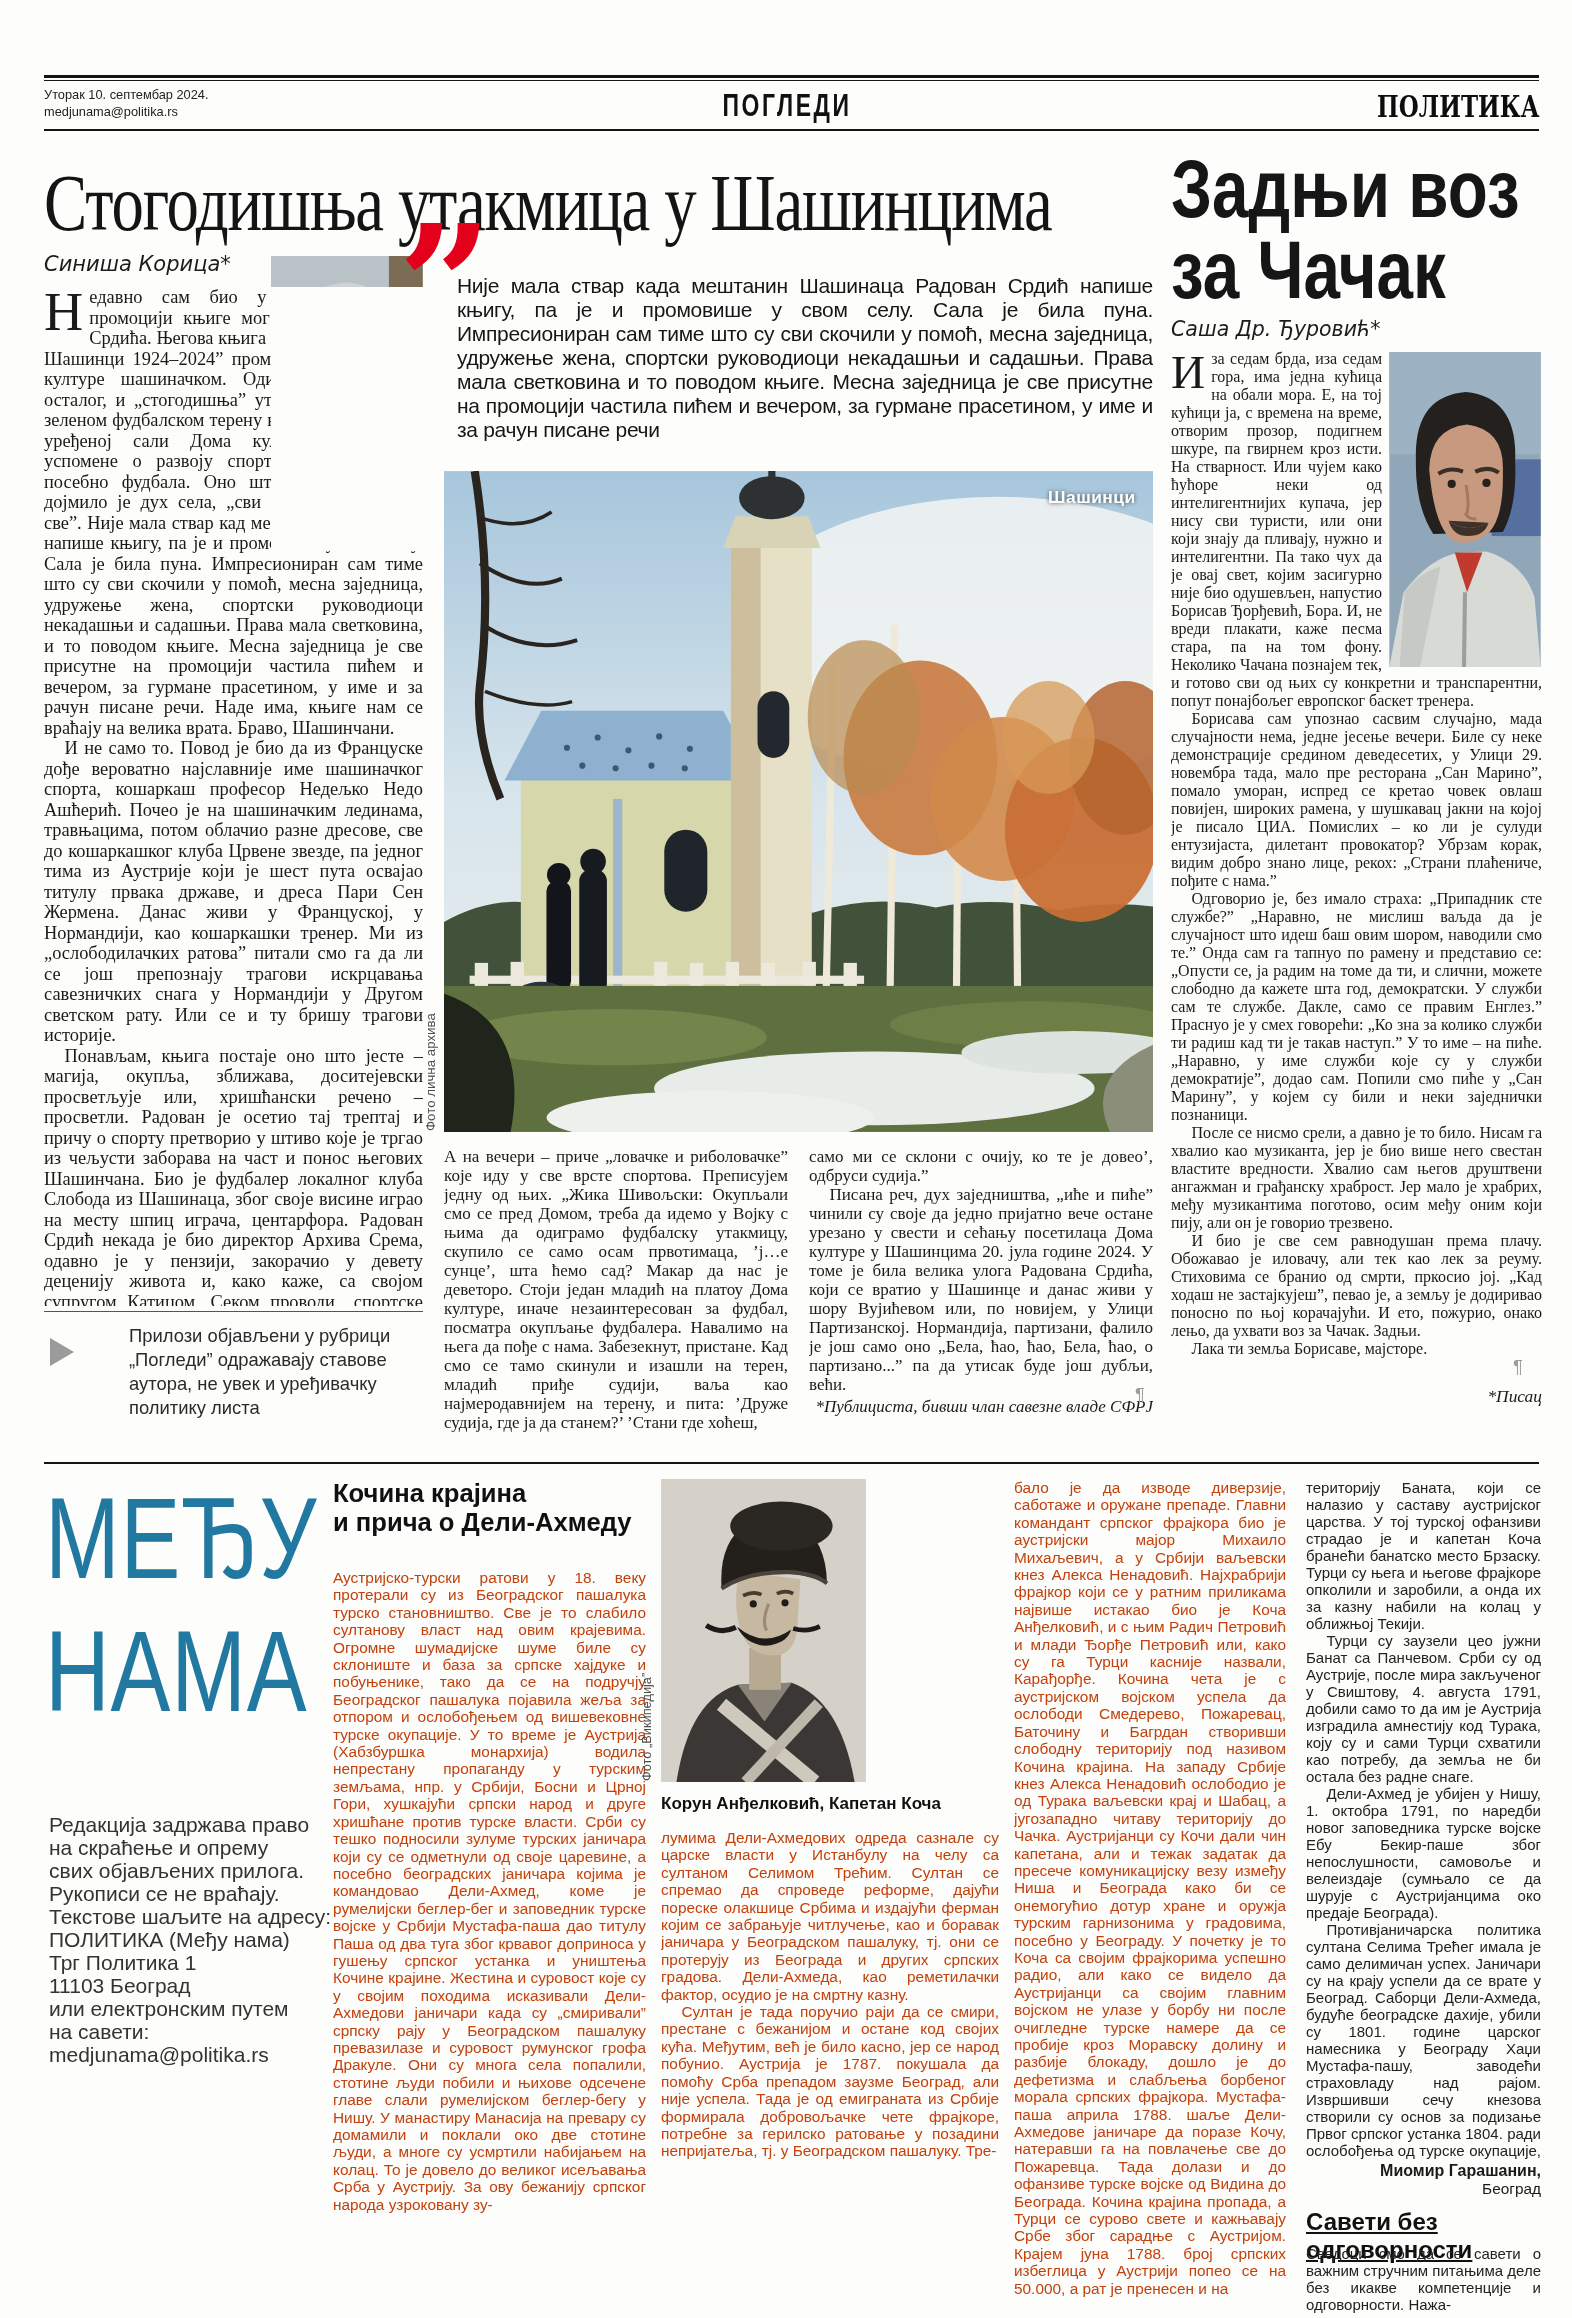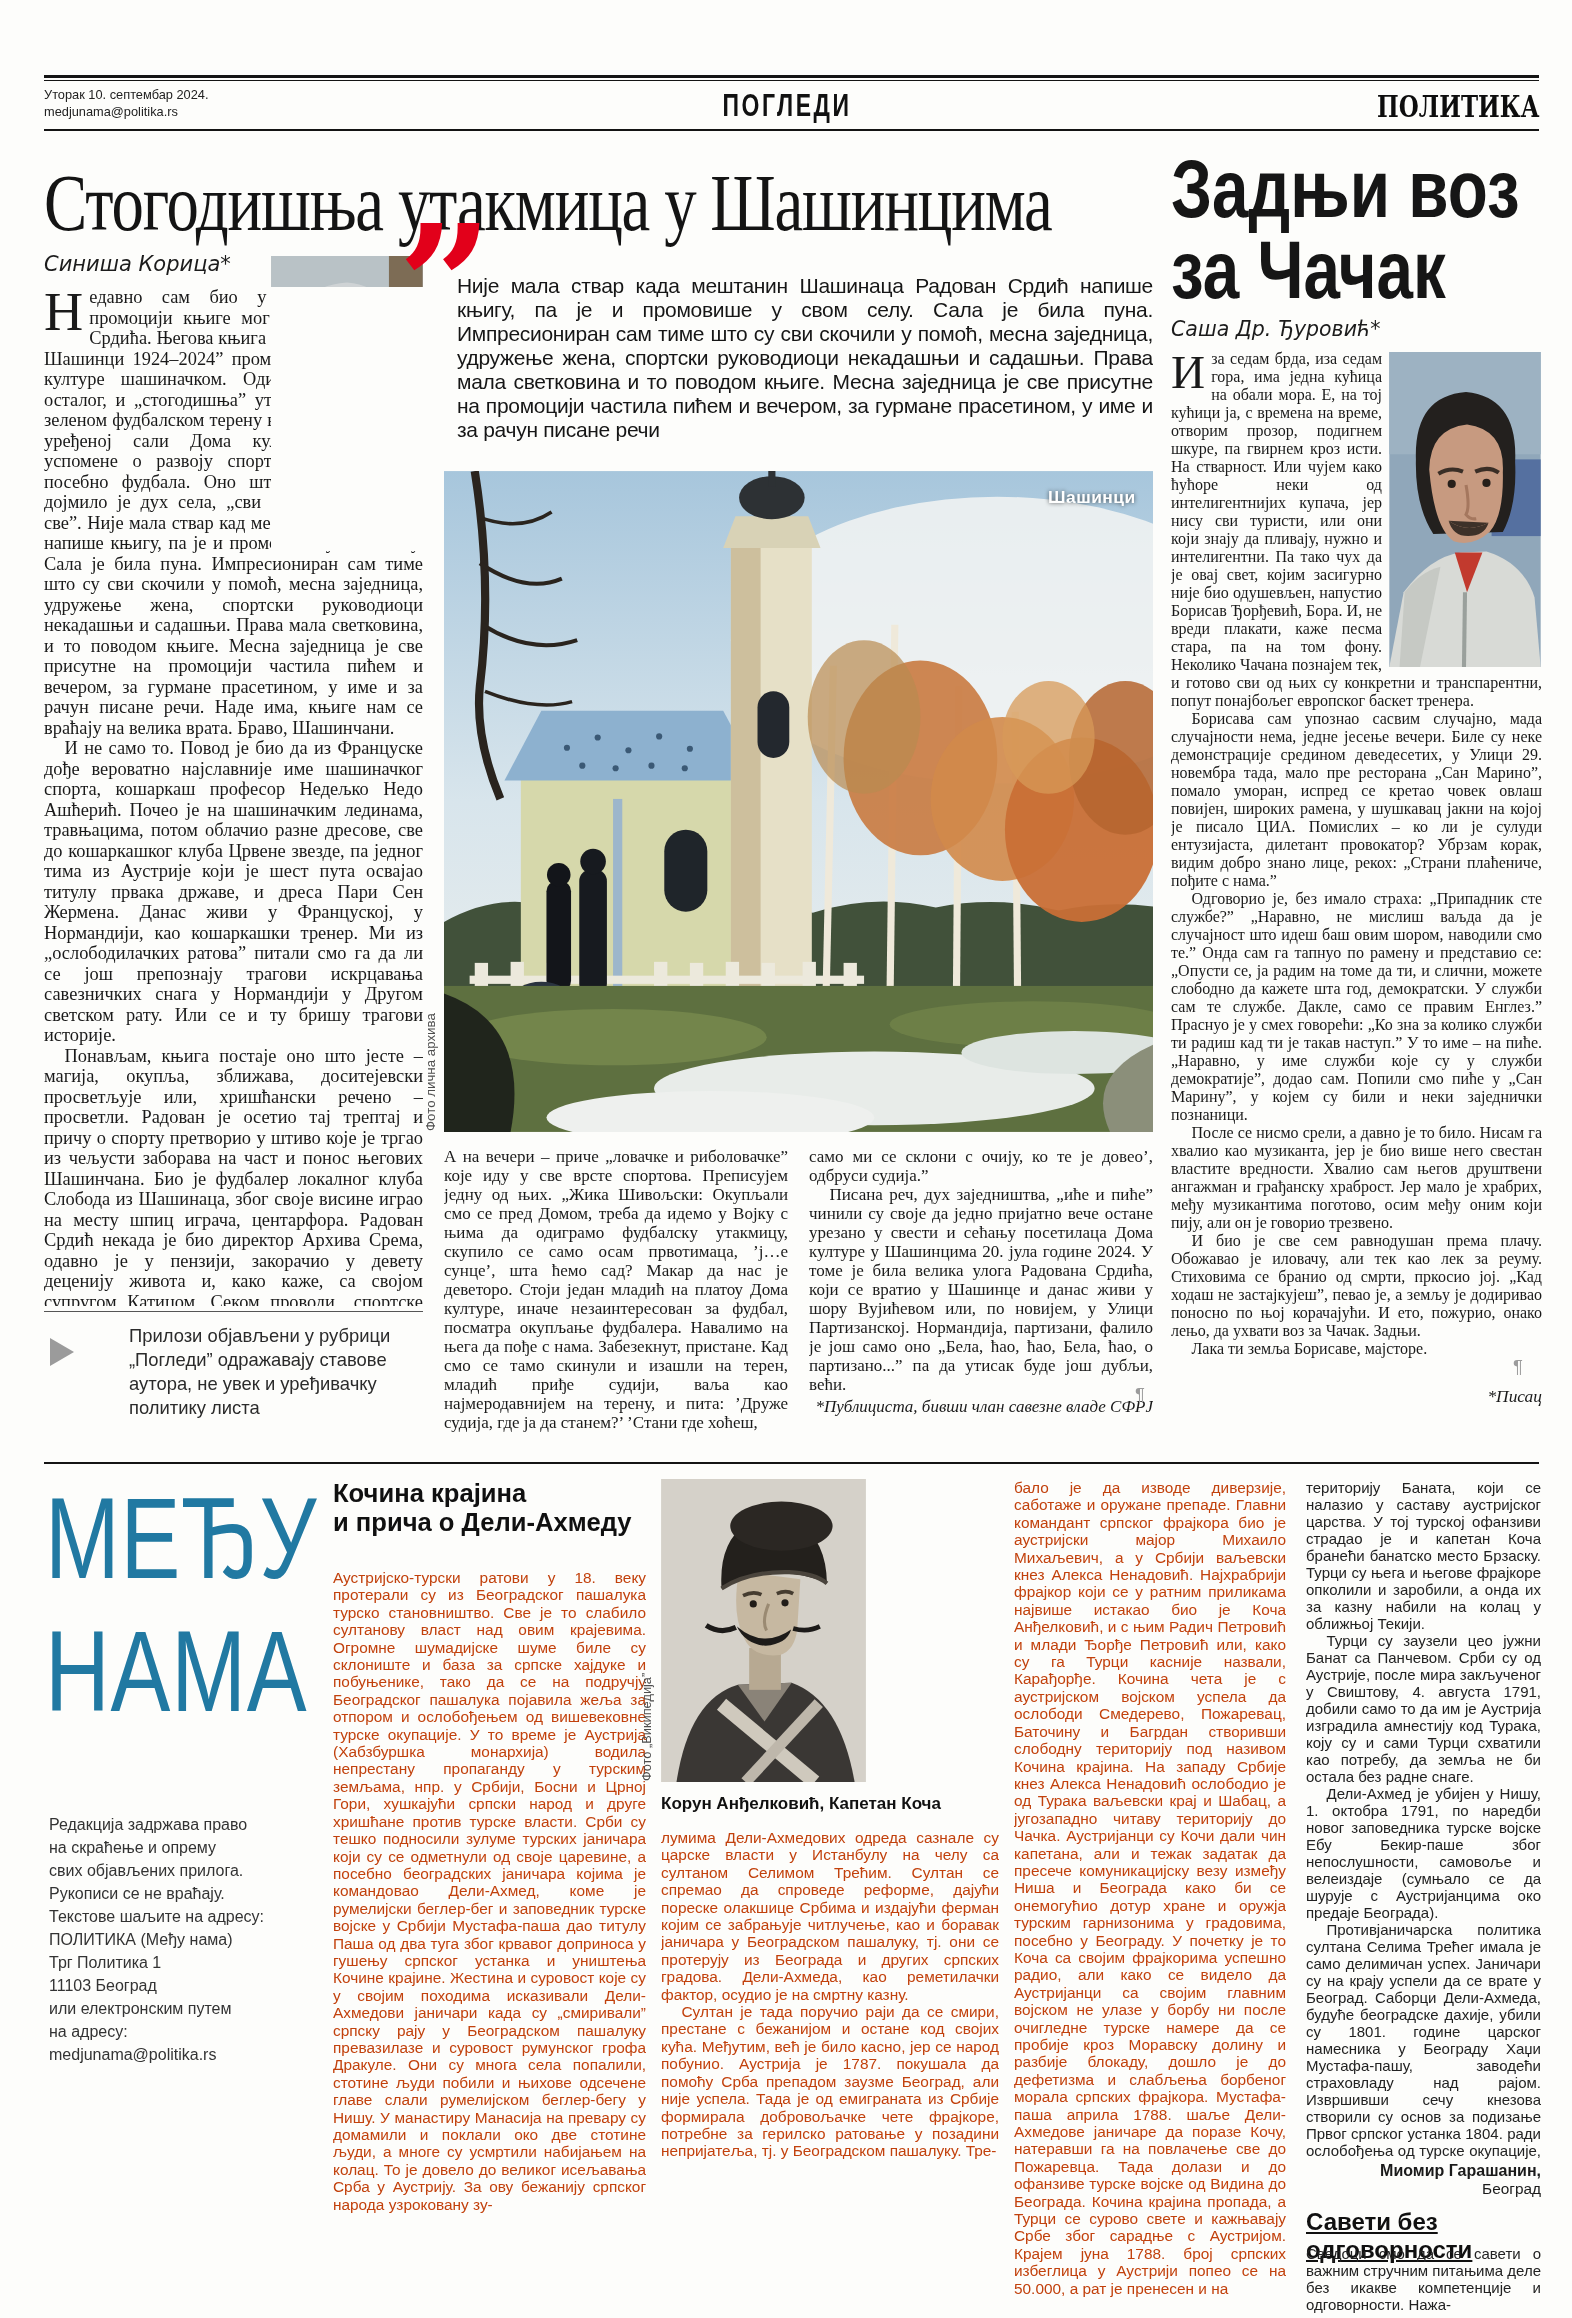--- a/index.html
+++ b/index.html
@@ -36,21 +36,21 @@
   
   .second-headline{font-family:"Liberation Sans",sans-serif;font-weight:bold;font-size:82px;line-height:81px;
                    transform:scaleX(.8);transform-origin:0 0;white-space:nowrap;color:#161616;}
   .second-body{font-size:16px;line-height:18px;}
   
   .note-tri{width:0;height:0;border-top:14.3px solid transparent;border-bottom:14.3px solid transparent;border-left:24.6px solid #9b9b9b;}
   .note-text{font-family:"Liberation Sans",sans-serif;font-size:18.4px;line-height:24px;color:#2b2b2b;}
   
   .mn-title{font-family:"Liberation Sans",sans-serif;font-weight:400;font-size:115px;line-height:1;
             color:#2179a2;transform:scaleX(.78);transform-origin:0 0;letter-spacing:1px;}
-  .mn-notice{font-family:"Liberation Sans",sans-serif;font-size:16px;line-height:23px;color:#333;}
+  .mn-notice{font-family:"Liberation Sans",sans-serif;font-size:21px;line-height:23px;color:#333;}
   .letter-head{font-family:"Liberation Sans",sans-serif;font-weight:bold;font-size:25.6px;line-height:29px;color:#101010;}
   .letter-body{font-family:"Liberation Sans","DejaVu Sans",sans-serif;font-size:15.4px;line-height:17.4px;color:#c2410c;}
   .letter-body4{font-family:"Liberation Sans","DejaVu Sans",sans-serif;font-size:15px;line-height:17px;color:#222;}
   .caption-bold{font-family:"Liberation Sans",sans-serif;font-weight:bold;font-size:17px;color:#111;}
   .sig-name{font-family:"Liberation Sans",sans-serif;font-weight:bold;font-size:16px;text-align:right;}
   .sig-city{font-family:"Liberation Sans",sans-serif;font-size:15.4px;text-align:right;}
   .saveti-head{font-family:"Liberation Sans",sans-serif;font-weight:bold;font-size:24px;color:#101010;text-decoration:underline;}
 </style>
 </head>
 <body>
@@ -268,21 +268,21 @@
   <div class="abs mn-notice lines" style="left:49px;top:1813px;width:287px;">
       <p>Редакција задржава право</p>
       <p>на скраћење и опрему</p>
       <p>свих објављених прилога.</p>
       <p>Рукописи се не враћају.</p>
       <p>Текстове шаљите на адресу:</p>
       <p>ПОЛИТИКА (Међу нама)</p>
       <p>Трг Политика 1</p>
       <p>11103 Београд</p>
       <p>или електронским путем</p>
-      <p>на адресу:</p>
+      <p>на савети:</p>
       <p>medjunama@politika.rs</p>
     </div>
 
   <div class="abs letter-head" style="left:333px;top:1479px;">
     <div>Кочина крајина</div>
     <div>и прича о Дели-Ахмеду</div>
   </div>
 
   <div class="abs body just letter-body hidden-of" style="left:333px;top:1569px;width:313px;height:748px;">
       <p>Аустријско-турски ратови у 18. веку протерали су из Београдског пашалука турско становништво. Све је то слабило султанову власт над овим крајевима. Огромне шумадијске шуме биле су склониште и база за српске хајдуке и побуњенике, тако да се на подручју Београдског пашалука појавила жеља за отпором и ослобођењем од вишевековне турске окупације. У то време је Аустрија (Хабзбуршка монархија) водила непрестану пропаганду у турским земљама, нпр. у Србији, Босни и Црној Гори, хушкајући српски народ и друге хришћане против турске власти. Срби су тешко подносили зулуме турских јаничара који су се одметнули од своје царевине, а посебно београдских јаничара којима је командовао Дели-Ахмед, коме је румелијски беглер-бег и заповедник турске војске у Србији Мустафа-паша дао титулу Паша од два туга због крвавог доприноса у гушењу српског устанка и уништења Кочине крајине. Жестина и суровост које су у својим походима исказивали Дели-Ахмедови јаничари када су „смиривали” српску рају у Београдском пашалуку превазилазе и суровост румунског грофа Дракуле. Они су многа села попалили, стотине људи побили и њихове одсечене главе слали румелијском беглер-бегу у Нишу. У манастиру Манасија на превару су домамили и поклали око две стотине људи, а многе су усмртили набијањем на колац. То је довело до великог исељавања Срба у Аустрију. За ову бежанију српског народа узроковану зу-</p>

